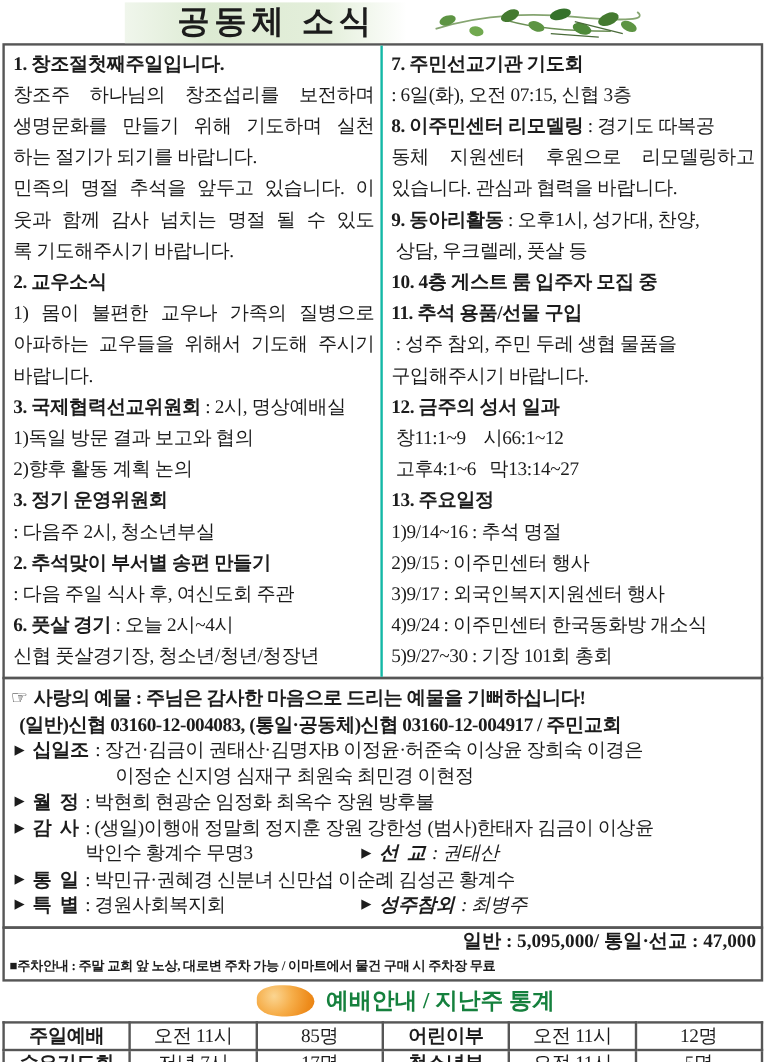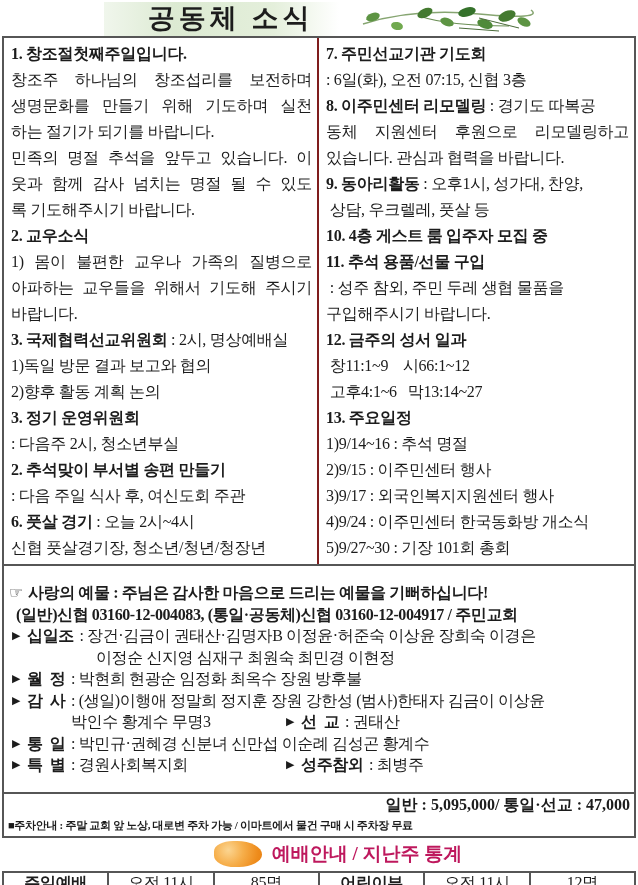--- a/index.html
+++ b/index.html
@@ -7,43 +7,43 @@
   .page{width:638px;height:885px;position:relative;overflow:hidden;}
 
   
   .title-row{height:34px;margin-top:2px;display:flex;align-items:center;justify-content:center;gap:20px;}
   .title-band{background:linear-gradient(90deg,#f0f6ec 0%,#dcead2 30%,#e4efdb 72%,rgba(255,255,255,0.05) 100%);
     padding:0 26px 2px 44px;font-size:27px;font-weight:bold;letter-spacing:4px;line-height:32px;}
 
   
   .news-box{margin:0 2px;border:2px solid #565656;display:flex;}
   .col{width:50%;box-sizing:border-box;padding:3px 5px 3px 7px;}
-  .col.left{border-right:2px solid #7f1d1d;}
+  .col.left{border-right:2px solid #14b8a6;}
   .ln{height:26px;line-height:26px;font-size:16px;letter-spacing:-0.3px;overflow:hidden;}
   .b{font-weight:bold;}
   .j{text-align:justify;text-align-last:justify;}
   .pre{white-space:pre;}
 
   
-  .offer-box{margin:-2px 2px 0;border:2px solid #565656;padding:16px 0;}
+  .offer-box{margin:-2px 2px 0;border:2px solid #565656;padding:6px 0;}
   .oln{height:21.5px;line-height:21.5px;font-size:16px;letter-spacing:-0.4px;padding-left:5px;position:relative;overflow:hidden;}
   .hand{margin-right:5px;}
   .tri{font-size:11px;margin:0 7px 0 3px;vertical-align:2px;}
   .cont1{padding-left:92px;}
   .cont2{display:inline-block;padding-left:62px;}
-  .abs2{position:absolute;left:279px;top:0;}
+  .abs2{position:absolute;left:294px;top:0;font-style:italic;}
   .lbl{margin-right:2px;}
 
   
   .tbox{margin:-2px 2px 0;border:2px solid #565656;padding:1px 4px;font-family:Liberation Serif, serif;}
   .tot{text-align:right;font-size:16px;line-height:20px;font-weight:bold;}
   .park{font-size:11px;line-height:20px;font-weight:bold;letter-spacing:-0.3px;white-space:nowrap;}
 
   
-  .wh{height:33px;display:flex;align-items:center;justify-content:center;gap:10px;font-size:19px;color:#be185d;padding-left:38px;}
+  .wh{height:33px;display:flex;align-items:center;justify-content:center;gap:10px;font-size:19px;color:#15803d;padding-left:38px;}
   .blob{width:48px;height:26px;border-radius:46% 60% 55% 50%;
     background:radial-gradient(circle at 30% 35%,#fbd591 0%,#f6ae4a 40%,#ee8c1c 78%,#e87f10 100%);}
 
   
   table.stats{width:634px;margin:0 2px;border-collapse:collapse;font-size:16px;table-layout:fixed;}
   table.stats td{border:2px solid #565656;text-align:center;height:21px;padding:0;letter-spacing:-0.3px;overflow:hidden;}
 </style>
 </head>
 <body>
 

